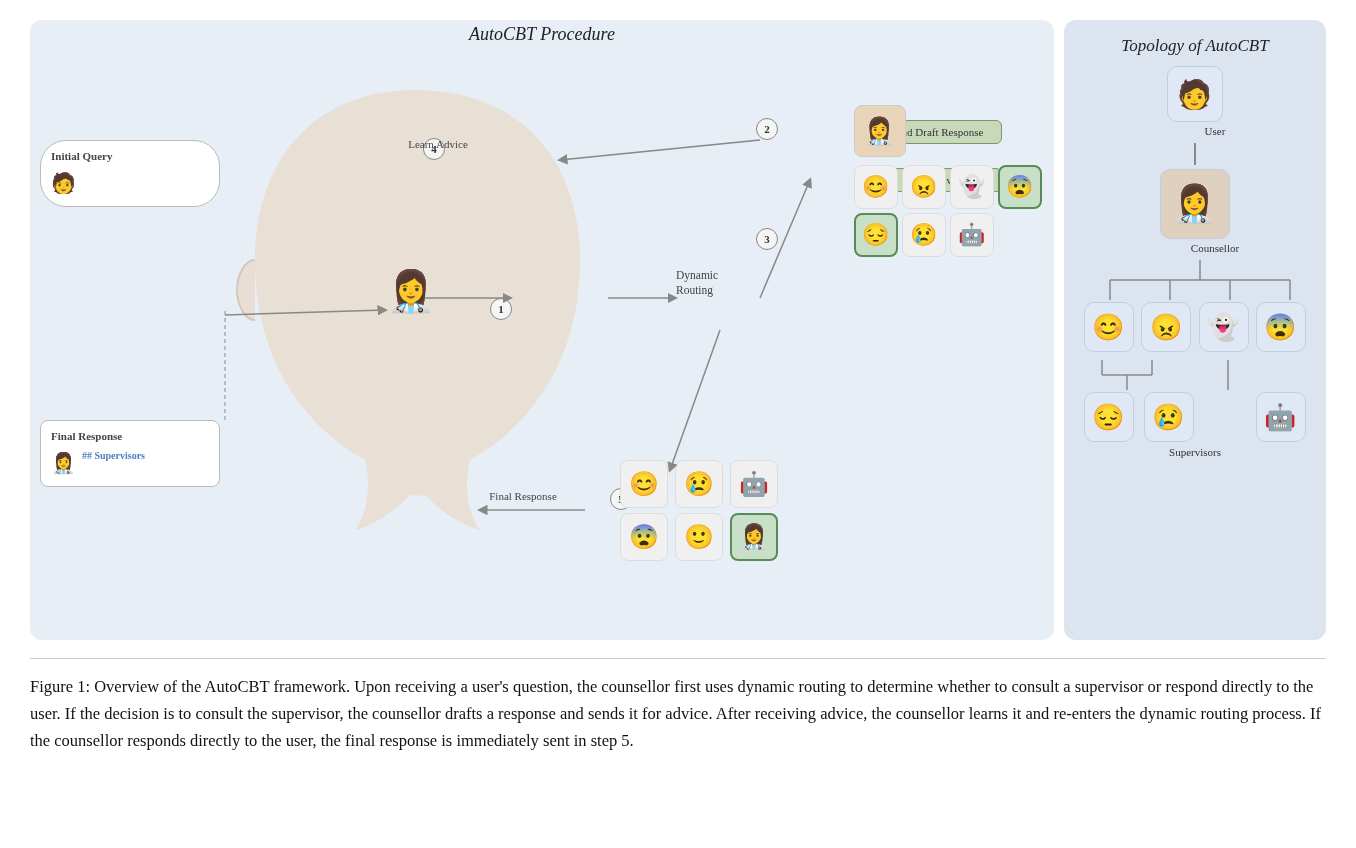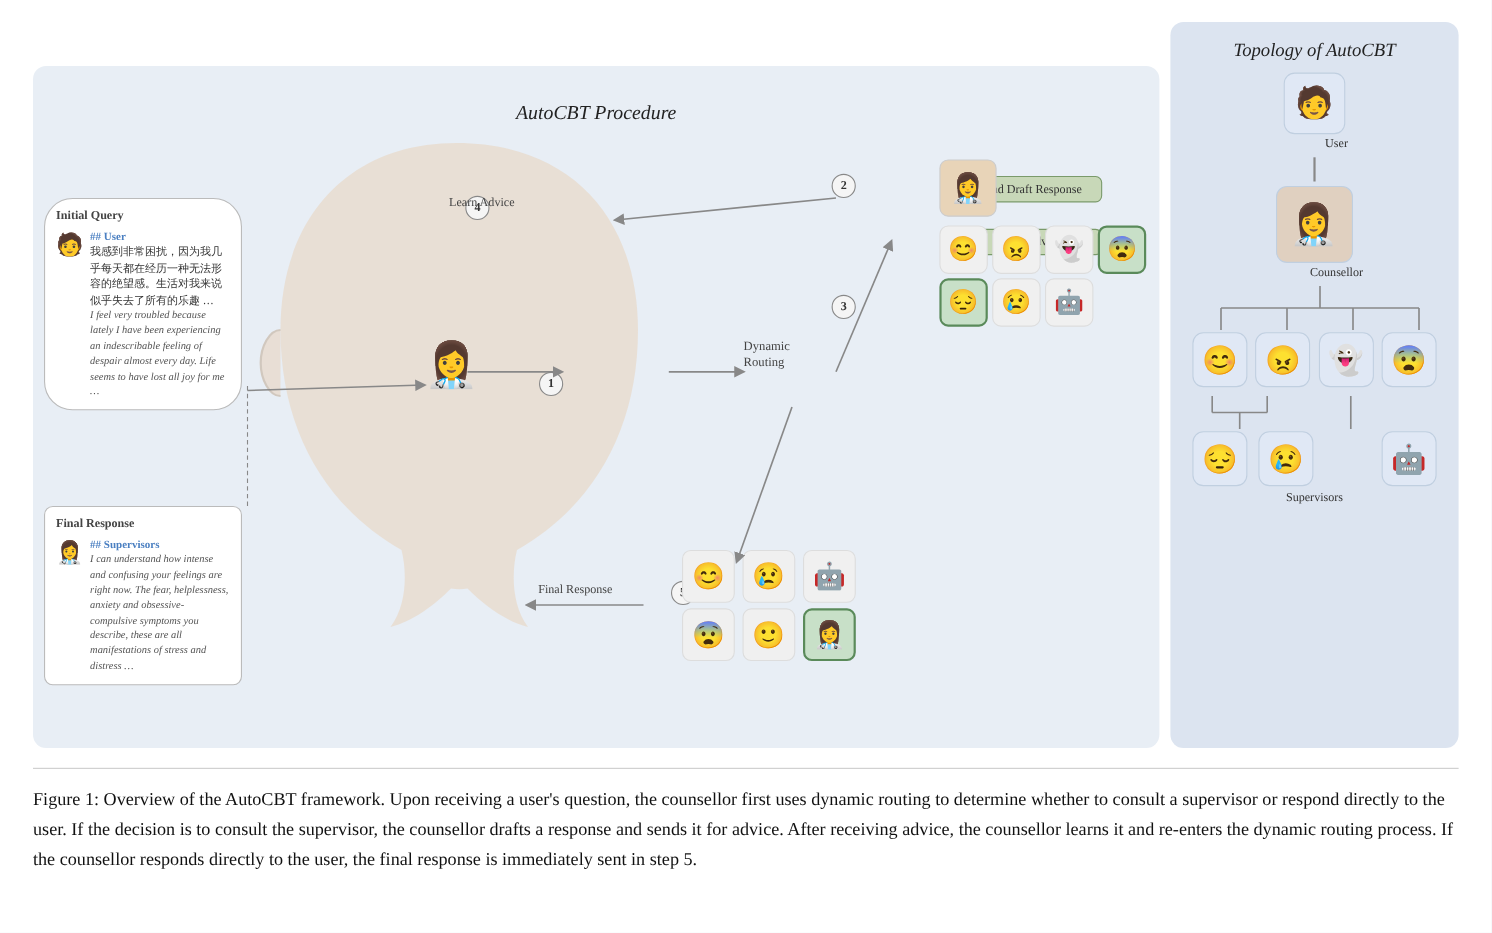--- a/index.html
+++ b/index.html
@@ -22,24 +22,23 @@
       gap: 10px;
       background: #fff;
       margin-bottom: 18px;
     }
 
     
     .procedure-panel {
       flex: 1;
       background: #e8eef5;
       border-radius: 12px;
-      padding: 32px;
+      padding: 4px;
       position: relative;
       min-height: 620px;
-      margin-top: 40px;
     }
 
     .panel-title {
       text-align: center;
       font-size: 18px;
       font-weight: normal;
       margin-bottom: 10px;
       color: #222;
       font-style: italic;
     }
@@ -280,35 +279,29 @@
         <path d="M200 30 C100 30, 40 100, 40 200 C40 290, 80 360, 150 400 C155 420, 155 450, 140 470 C160 465, 180 450, 195 435 C200 436, 205 436, 210 435 C225 450, 245 465, 265 470 C250 450, 250 420, 255 400 C325 360, 365 290, 365 200 C365 100, 305 30, 200 30 Z" fill="#e8d8c8" opacity="0.7"></path>
 
         <path d="M40 200 C30 200, 22 215, 22 230 C22 245, 30 260, 40 260" stroke="#c8b8a8" stroke-width="2" fill="#e8d8c8" opacity="0.7"></path>
       </svg>
 
       <div class="chat-box initial-query-box">
         <div class="chat-box-title">Initial Query</div>
 
         <div style="display:flex; gap:6px; align-items:flex-start;">
           <div style="font-size:20px; flex-shrink:0;">🧑</div>
-          <div>
-            <div style="font-size:10px; font-weight:bold; color:#4a7fc1;">## User</div>
-            <div class="chat-text-chinese">我感到非常困扰，因为我几乎每天都在经历一种无法形容的绝望感。生活对我来说似乎失去了所有的乐趣 …</div>
-            <div class="chat-text-english">I feel very troubled because lately I have been experiencing an indescribable feeling of despair almost every day. Life seems to have lost all joy for me …</div>
-          </div>
         </div>
       </div>
 
       <div class="chat-box final-response-box">
         <div class="chat-box-title">Final Response</div>
         <div style="display:flex; gap:6px; align-items:flex-start;">
           <div style="font-size:20px; flex-shrink:0;">👩‍⚕️</div>
           <div>
             <div style="font-size:10px; font-weight:bold; color:#4a7fc1;">## Supervisors</div>
-            <div class="chat-text-english">I can understand how intense and confusing your feelings are right now. The fear, helplessness, anxiety and obsessive-compulsive symptoms you describe, these are all manifestations of stress and distress …</div>
           </div>
         </div>
       </div>
 
       <div style="position:absolute; left:356px; top:248px; font-size:40px;">👩‍⚕️</div>
 
 
       <div class="dynamic-routing-label">Dynamic<br>Routing</div>
 
       <div class="step-circle" style="left:460px; top:278px;">1</div>

